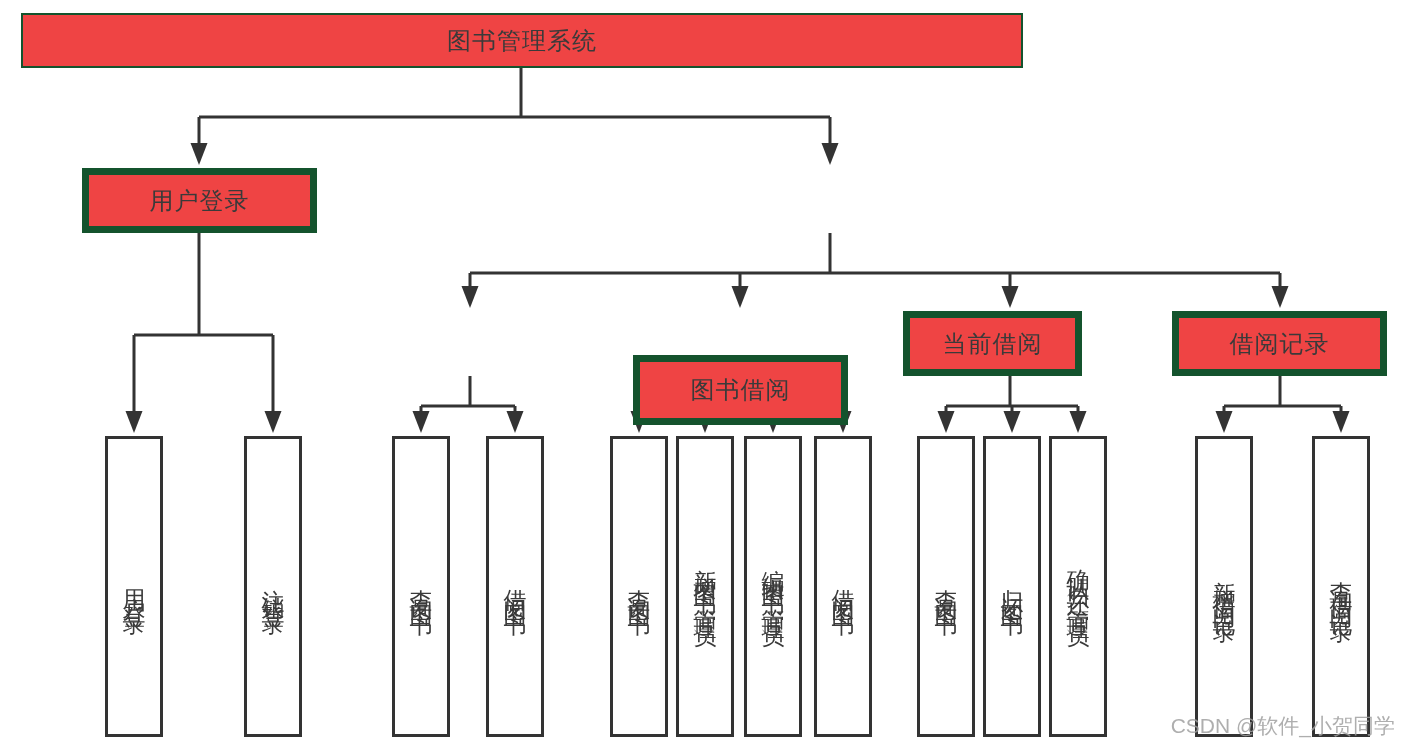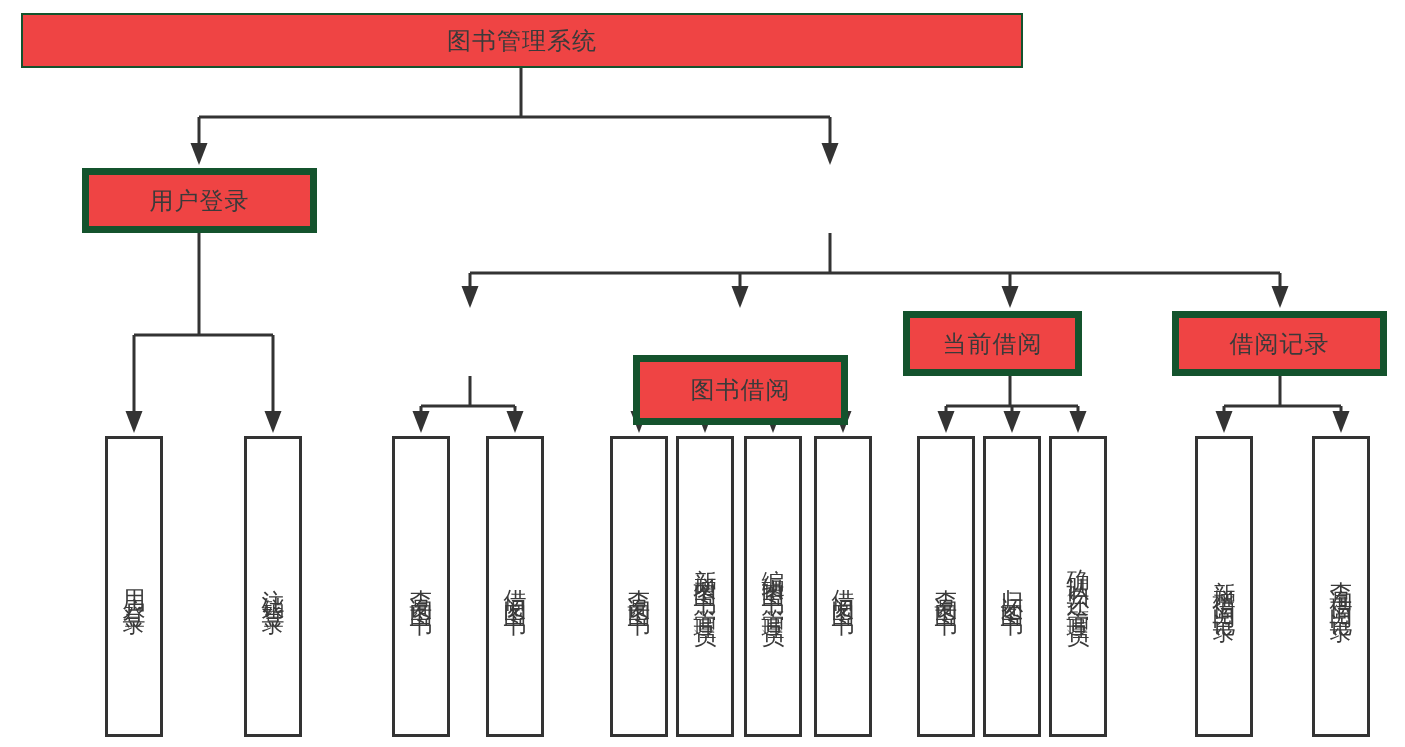--- a/index.html
+++ b/index.html
@@ -174,14 +174,15 @@
     <span class="vlbl">确认归还（管理员）</span>
   </div>
 
   <div class="leaf" style="left:1195px;">
     <span class="vlbl">新增借阅记录</span>
   </div>
   <div class="leaf" style="left:1312px;">
     <span class="vlbl">查询借阅记录</span>
   </div>
 
+  <div class="watermark">CSDN @软件_小贺同学</div>
 
 </div>
 
 </body></html>

